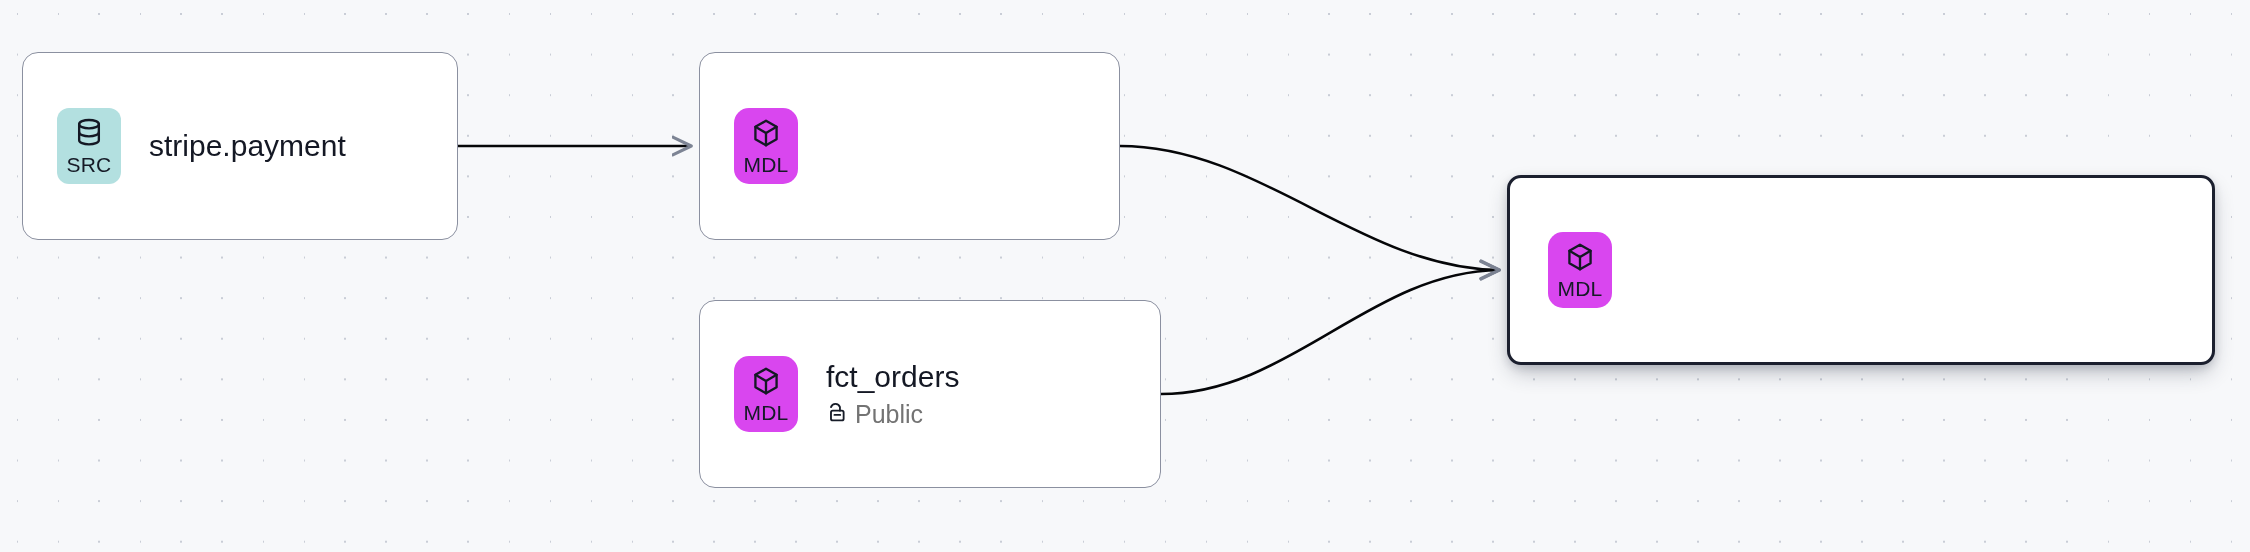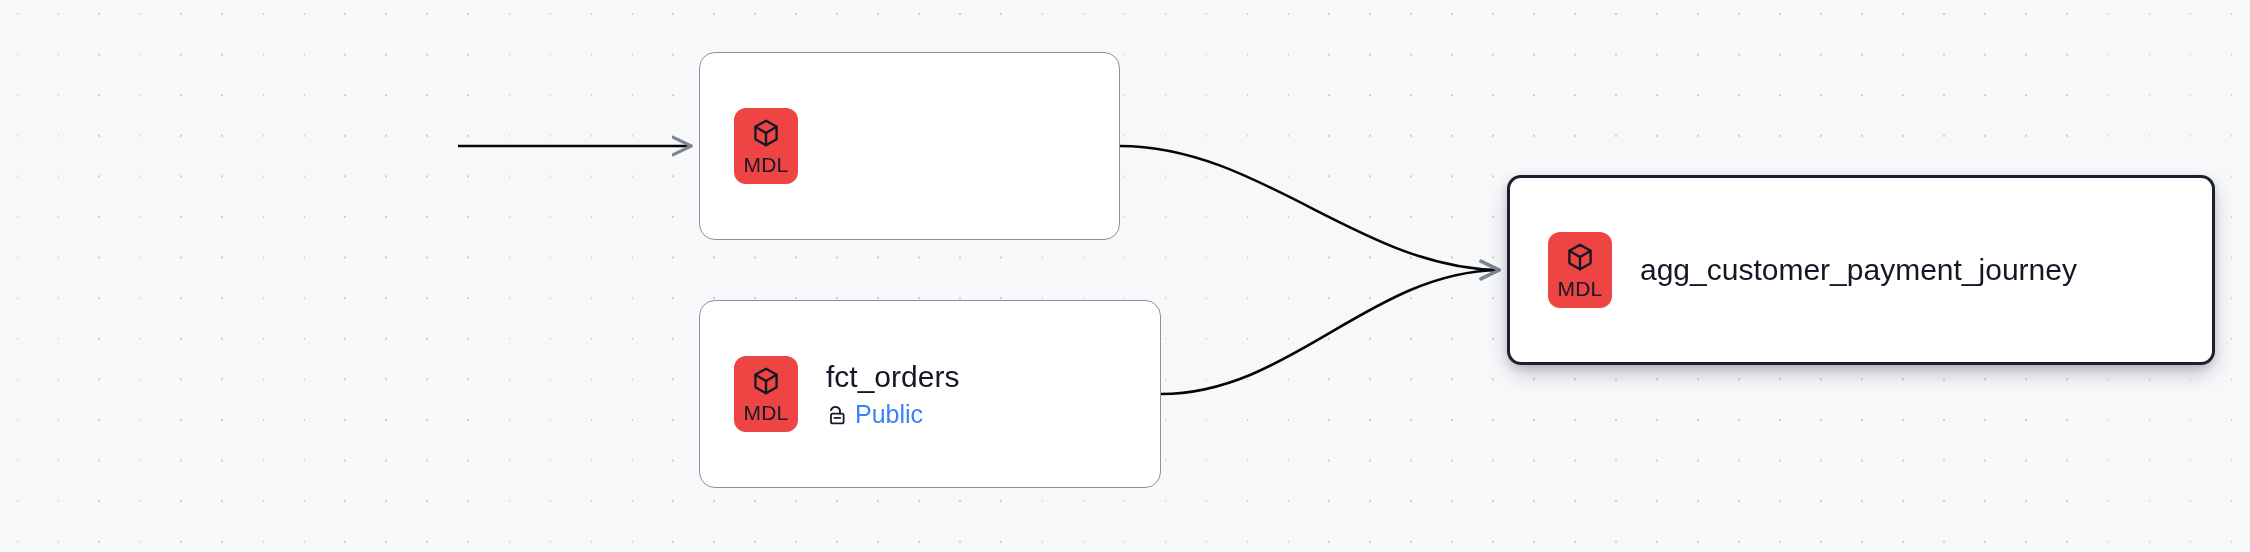--- a/index.html
+++ b/index.html
@@ -36,21 +36,21 @@
 
   .badge{
     width:64px;height:76px;
     border-radius:12px;
     display:flex;flex-direction:column;
     align-items:center;justify-content:center;
     flex:0 0 auto;
     gap:1px;
   }
   .badge.src{background:#b3e0e0;}
-  .badge.mdl{background:#ef4444;}
+  .badge.mdl{background:#d946ef;border-radius:15px;}
   .badge svg{display:block;}
   .badge-text{
     font-size:21px;line-height:21px;
     color:#151a26;
     letter-spacing:0.2px;
     margin-top:3px;
     font-family:"Liberation Sans", sans-serif;
   }
 
   .node-body{
@@ -58,23 +58,23 @@
     justify-content:center;
     margin-left:28px;
   }
   .node-title{
     font-size:30px;line-height:34px;
     color:#141824;
     white-space:nowrap;
     font-family:"Liberation Sans", sans-serif;
   }
   .node-sub{
-    display:flex;align-items:center;gap:8px;
+    display:flex;gap:8px;
     font-size:25px;line-height:28px;
-    color:#3b82f6;
+    color:#737373;
     margin-top:6px;
     white-space:nowrap;
   }
   .node-sub svg{display:block;flex:0 0 auto;}
 
   
   #node-source     {left:22px;  top:52px;  width:436px; height:188px;}
   #node-stg        {left:699px; top:52px;  width:421px; height:188px;}
   #node-fct        {left:699px; top:300px; width:462px; height:188px;}
   #node-agg        {left:1507px;top:175px; width:708px; height:190px; padding-left:38px;}
@@ -91,20 +91,35 @@
       </marker>
     </defs>
 
     <path d="M458,146 L691,146" fill="none" stroke="#050608" stroke-width="2.6" marker-end="url(#arrowhead)"></path>
 
     <path d="M1120,146 C1260,146 1360,268 1499,270" fill="none" stroke="#050608" stroke-width="2.6" marker-end="url(#arrowhead)"></path>
 
     <path d="M1161,394 C1290,394 1370,272 1499,270" fill="none" stroke="#050608" stroke-width="2.6" marker-end="url(#arrowhead)"></path>
   </svg>
 
+  <div class="node" id="node-source">
+    <div class="badge src">
+      <span>
+        <svg width="30" height="32" viewBox="0 0 24 26" fill="none" stroke="#141824" stroke-width="1.9" stroke-linecap="round" stroke-linejoin="round">
+          <ellipse cx="12" cy="5" rx="8" ry="3.4"></ellipse>
+          <path d="M4,5 v13 c0,1.9 3.6,3.4 8,3.4 s8,-1.5 8,-3.4 V5"></path>
+          <path d="M4,11.5 c0,1.9 3.6,3.4 8,3.4 s8,-1.5 8,-3.4"></path>
+        </svg>
+      </span>
+      <span class="badge-text">SRC</span>
+    </div>
+    <div class="node-body">
+      <div class="node-title">stripe.payment</div>
+    </div>
+  </div>
 
   <div class="node" id="node-stg">
     <div class="badge mdl">
       <span>
         <svg width="30" height="32" viewBox="0 0 24 26" fill="none" stroke="#141824" stroke-width="1.9" stroke-linecap="round" stroke-linejoin="round">
           <path d="M12,2.2 L20.6,7.2 L20.6,17.2 L12,22.2 L3.4,17.2 L3.4,7.2 Z"></path>
           <path d="M3.4,7.2 L12,12.2 L20.6,7.2"></path>
           <path d="M12,12.2 L12,22.2"></path>
         </svg>
       </span>
@@ -142,18 +157,15 @@
     <div class="badge mdl">
       <span>
         <svg width="30" height="32" viewBox="0 0 24 26" fill="none" stroke="#141824" stroke-width="1.9" stroke-linecap="round" stroke-linejoin="round">
           <path d="M12,2.2 L20.6,7.2 L20.6,17.2 L12,22.2 L3.4,17.2 L3.4,7.2 Z"></path>
           <path d="M3.4,7.2 L12,12.2 L20.6,7.2"></path>
           <path d="M12,12.2 L12,22.2"></path>
         </svg>
       </span>
       <span class="badge-text">MDL</span>
     </div>
-    <div class="node-body">
-      <div class="node-title">agg_customer_payment_journey</div>
-    </div>
   </div>
 
 </div>
 
 </body></html>

